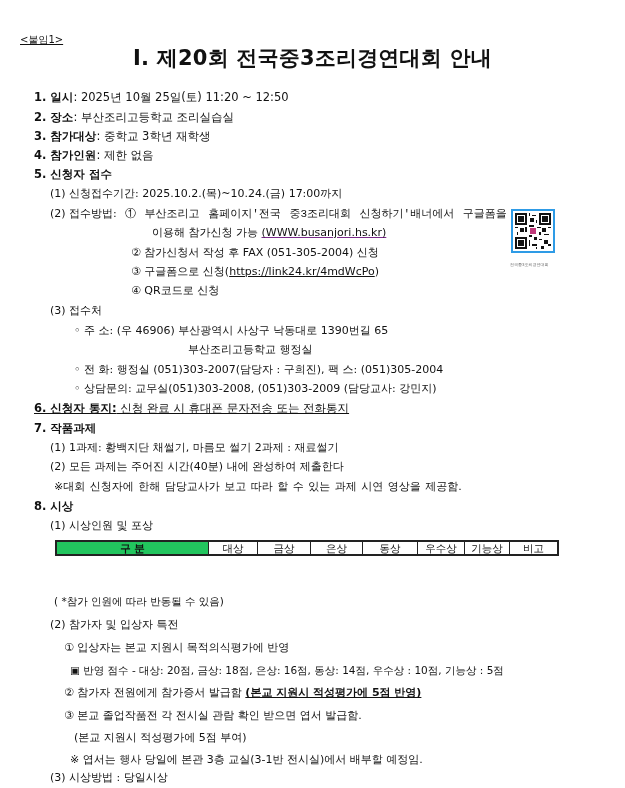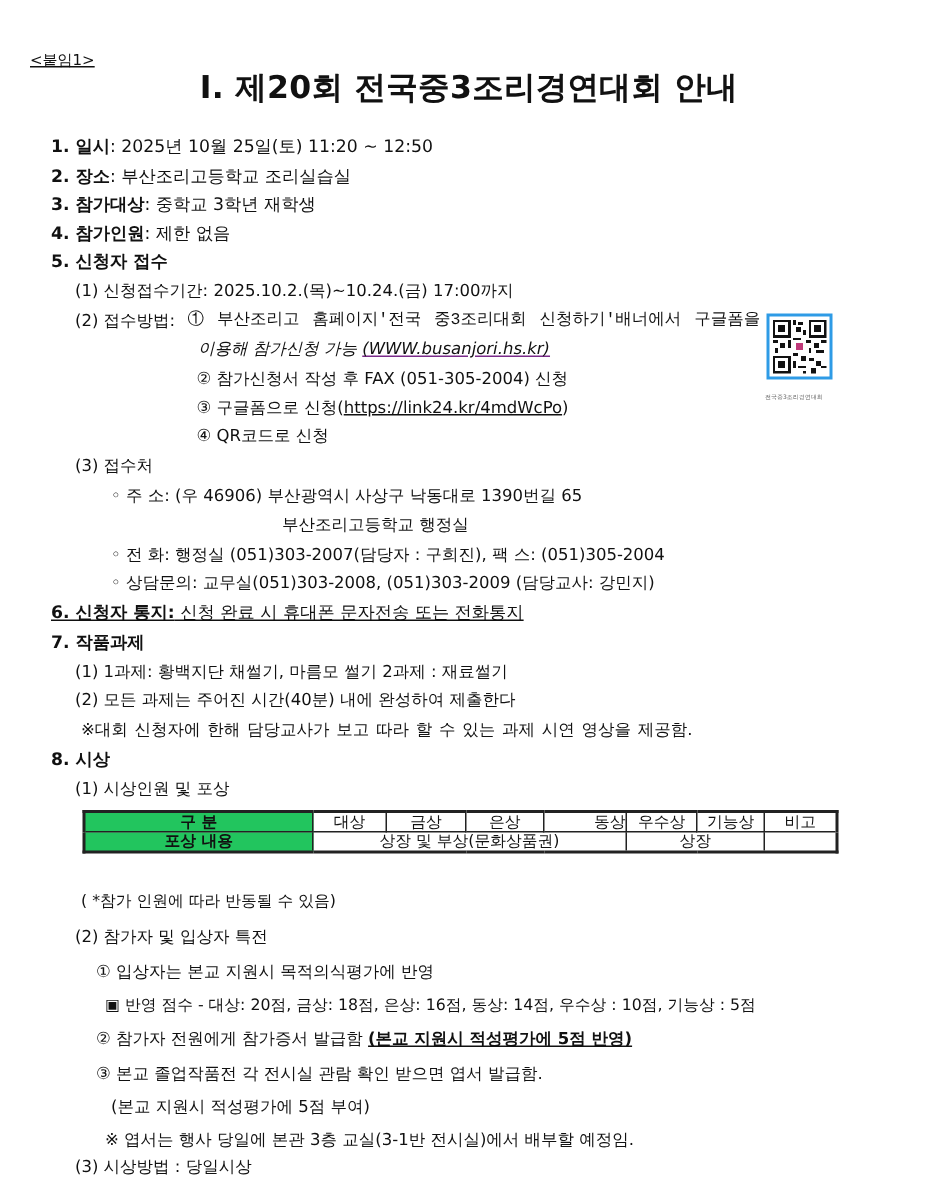--- a/index.html
+++ b/index.html
@@ -43,21 +43,21 @@
 <div class="abs sec" style="left:34px; top:148px;">
   <b>4. 참가인원</b><span>: 제한 없음</span>
 </div>
 
 <div class="abs sec" style="left:34px; top:167px;">
   <b>5. 신청자 접수</b>
 </div>
 <div class="abs sub" style="left:50px; top:187px;">(1) 신청접수기간: 2025.10.2.(목)~10.24.(금) 17:00까지</div>
 <div class="abs sub" style="left:50px; top:207px;">(2) 접수방법:</div>
 <div class="abs sub" style="left:125px; top:207px; word-spacing:2px;font-family:Liberation Mono, monospace;">① 부산조리고 홈페이지'전국 중3조리대회 신청하기'배너에서 구글폼을</div>
-<div class="abs sub" style="left:132px; top:226px;font-style:italic;">
+<div class="abs sub" style="left:152px; top:226px;">
   <span>이용해 참가신청 가능 </span><span class="link-purple">(WWW.busanjori.hs.kr)</span>
 </div>
 <div class="abs sub" style="left:131px; top:246px;">② 참가신청서 작성 후 FAX (051-305-2004) 신청</div>
 <div class="abs sub" style="left:131px; top:265px;">
   <span>③ 구글폼으로 신청(</span><span class="u">https://link24.kr/4mdWcPo</span><span>)</span>
 </div>
 <div class="abs sub" style="left:131px; top:284px;">④ QR코드로 신청</div>
 
 <div class="abs qr">
   <svg viewBox="0 0 21 21" shape-rendering="crispEdges">
@@ -120,30 +120,24 @@
 </div>
 <div class="abs sub" style="left:50px; top:519px;">(1) 시상인원 및 포상</div>
 
 <table class="award">
   <tbody>
       <tr>
     <td class="hd" style="width:151px;">구        분</td>
     <td style="width:48px;">대상</td>
     <td style="width:52px;">금상</td>
     <td style="width:51px;">은상</td>
-    <td style="width:54px;text-align:right;">동상</td>
+    <td style="width:54px;">동상</td>
     <td style="width:46px;">우수상</td>
     <td style="width:44px;">기능상</td>
     <td style="width:47px;">비고</td>
-  </tr>
-  <tr>
-    <td class="hd">포상 내용</td>
-    <td colspan="4">상장 및 부상(문화상품권)</td>
-    <td colspan="2">상장</td>
-    <td></td>
   </tr>
 </tbody>
   </table>
 
 <div class="abs sub" style="left:54px; top:594px; font-size:10.5px;">( *참가 인원에 따라 반동될 수 있음)</div>
 <div class="abs sub" style="left:50px; top:618px;">(2) 참가자 및 입상자 특전</div>
 <div class="abs sub" style="left:64px; top:641px;">① 입상자는 본교 지원시 목적의식평가에 반영</div>
 <div class="abs sub" style="left:70px; top:663px; font-size:10.5px;">▣ 반영 점수 - 대상: 20점,  금상: 18점,  은상: 16점,  동상: 14점, 우수상 : 10점, 기능상 : 5점</div>
 <div class="abs sub" style="left:64px; top:686px;">
   <span>② 참가자 전원에게 참가증서 발급함 </span><span class="bu">(본교 지원시 적성평가에 5점 반영)</span>

